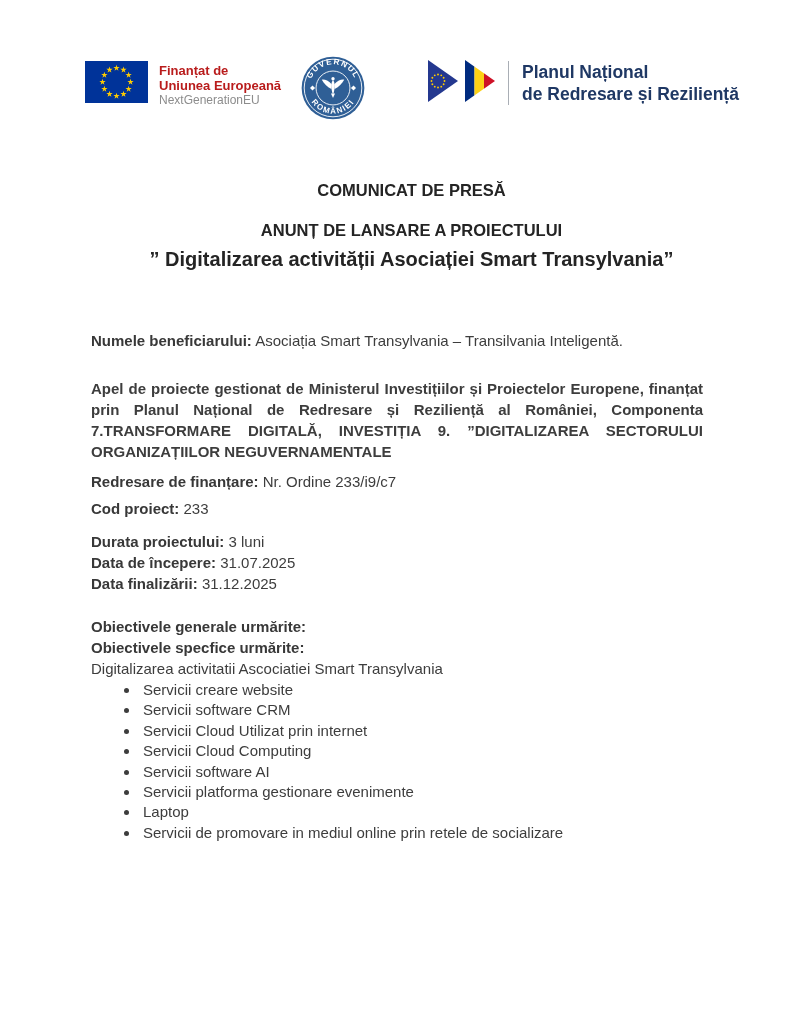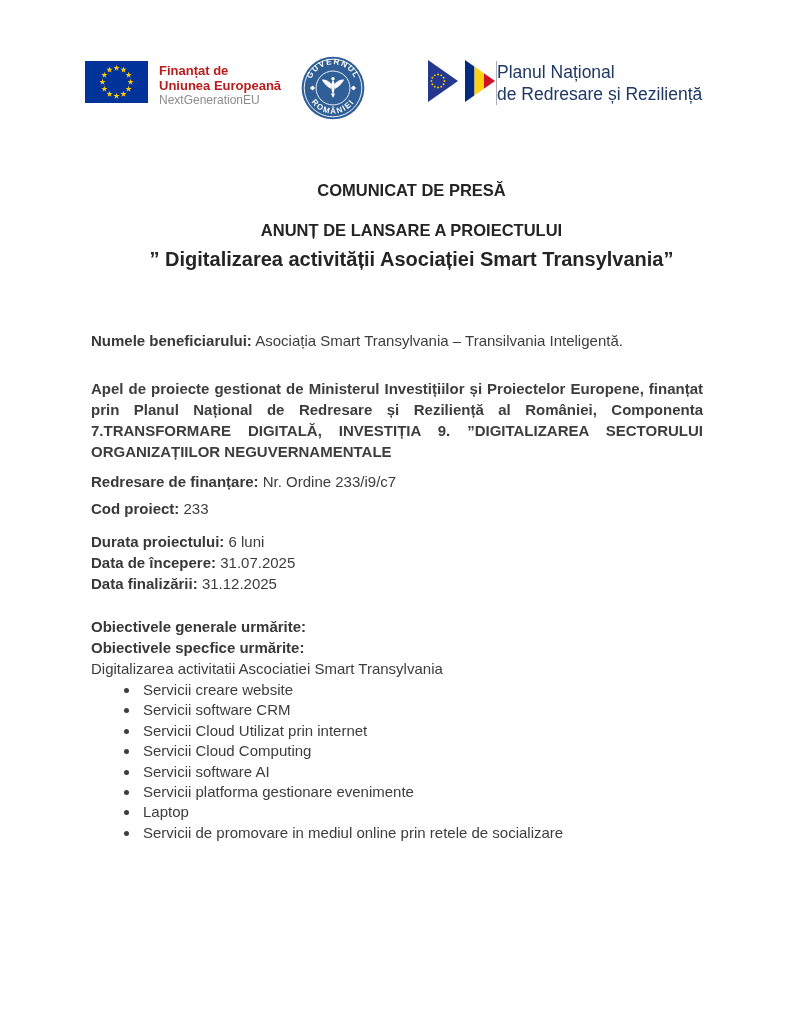--- a/index.html
+++ b/index.html
@@ -22,23 +22,23 @@
   .eu-text .l1, .eu-text .l2 {
     font-weight:bold; color:#b91c1c; font-size:13px; line-height:14.5px;
   }
   .eu-text .l3 { color:#8c8c8c; font-size:12px; line-height:14.5px; }
 
   .gov-seal { position:absolute; left:301px; top:56px; width:64px; height:64px; }
 
   .pnrr { position:absolute; left:428px; top:60px; display:flex; align-items:center; }
   .pnrr-mark { flex:0 0 auto; }
   .pnrr-text {
-    
+    margin-left:12px; padding-left:13px;
     border-left:1.5px solid #a9aeb5;
-    font-weight:normal; color:#1f3864;
+    font-weight:bold; color:#1f3864;
     font-size:17.5px; line-height:22px;
   }
 
   
   .titles { position:absolute; top:180px; left:16px; width:100%; text-align:center; color:#242424; }
   .titles .t1, .titles .t2, .titles .t3 { font-size:16.5px; font-weight:bold; line-height:21px; }
   .titles .t3 { margin-top:19px; }
   .titles .t4 { margin-top:8px; font-size:20px; font-weight:bold; line-height:21px; }
 
   
@@ -167,21 +167,21 @@
 
     <p><b>Numele beneficiarului:</b> <span>Asociația Smart Transylvania – Transilvania Inteligentă.</span></p>
 
     <p class="p-apel">Apel de proiecte gestionat de Ministerul Investițiilor și Proiectelor Europene, finanțat prin Planul Național de Redresare și Reziliență al României, Componenta 7.TRANSFORMARE DIGITALĂ, INVESTIȚIA 9. ”DIGITALIZAREA SECTORULUI ORGANIZAȚIILOR NEGUVERNAMENTALE</p>
 
 
     <p class="p-contract"><b>Redresare de finanțare:</b> <span>Nr. Ordine 233/i9/c7</span></p>
 
     <p class="p-cod"><b>Cod proiect:</b> <span>233</span></p>
 
-    <p class="p-durata"><b>Durata proiectului:</b> <span>6 luni</span></p>
+    <p class="p-durata"><b>Durata proiectului:</b> <span>3 luni</span></p>
 
     <p><b>Data de începere:</b> <span>31.07.2025</span></p>
 
     <p><b>Data finalizării:</b> <span>31.12.2025</span></p>
 
     <p class="p-objgen"><b>Obiectivele generale urmărite:</b></p>
     <p><b>Obiectivele specfice urmărite:</b></p>
     <p>Digitalizarea activitatii Ascociatiei Smart Transylvania</p>
 
     <ul class="obj-list">

